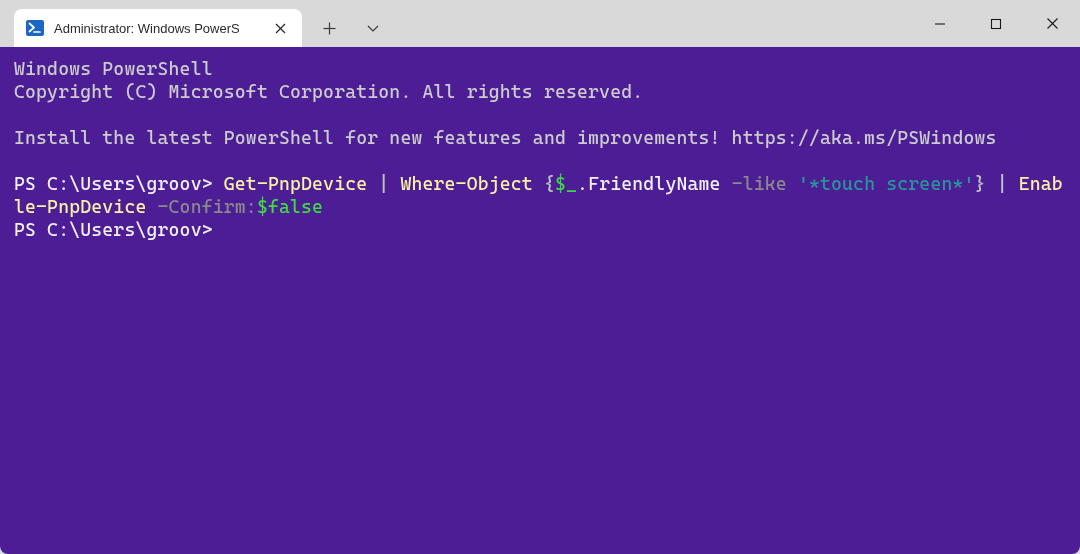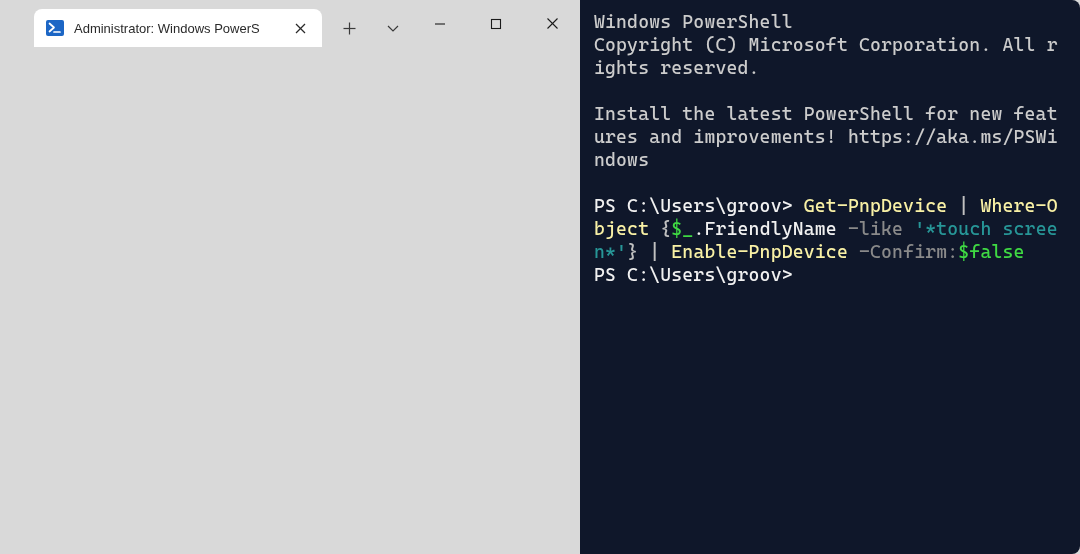--- a/index.html
+++ b/index.html
@@ -12,22 +12,21 @@
       height: 554px;
       font-family: "Segoe UI", Tahoma, sans-serif;
       background: #d9d9d9;
       overflow: hidden;
       border-radius: 8px;
     }
     .window {
       width: 100%;
       height: 100%;
       display: flex;
-      flex-direction: row;
-      padding-left: 20px;
+      flex-direction: column;
     }
     .titlebar {
       height: 47px;
       background: #d9d9d9;
       display: flex;
       align-items: stretch;
       padding-left: 14px;
     }
     .tab {
       background: #ffffff;
@@ -83,21 +82,21 @@
       align-items: stretch;
     }
     .win-btn {
       width: 56px;
       display: flex;
       align-items: center;
       justify-content: center;
     }
     .terminal {
       flex: 1;
-      background: #0f172a;
+      background: #4c1d95;
       padding: 10px 14px;
       font-family: "Cascadia Mono", "Cascadia Code", Consolas, monospace;
       font-size: 18.5px;
       line-height: 23px;
       color: #cccccc;
       white-space: pre-wrap;
       word-break: break-all;
       letter-spacing: 0.2px;
     }
     .c-prompt   { color: #f1f1f1; }

